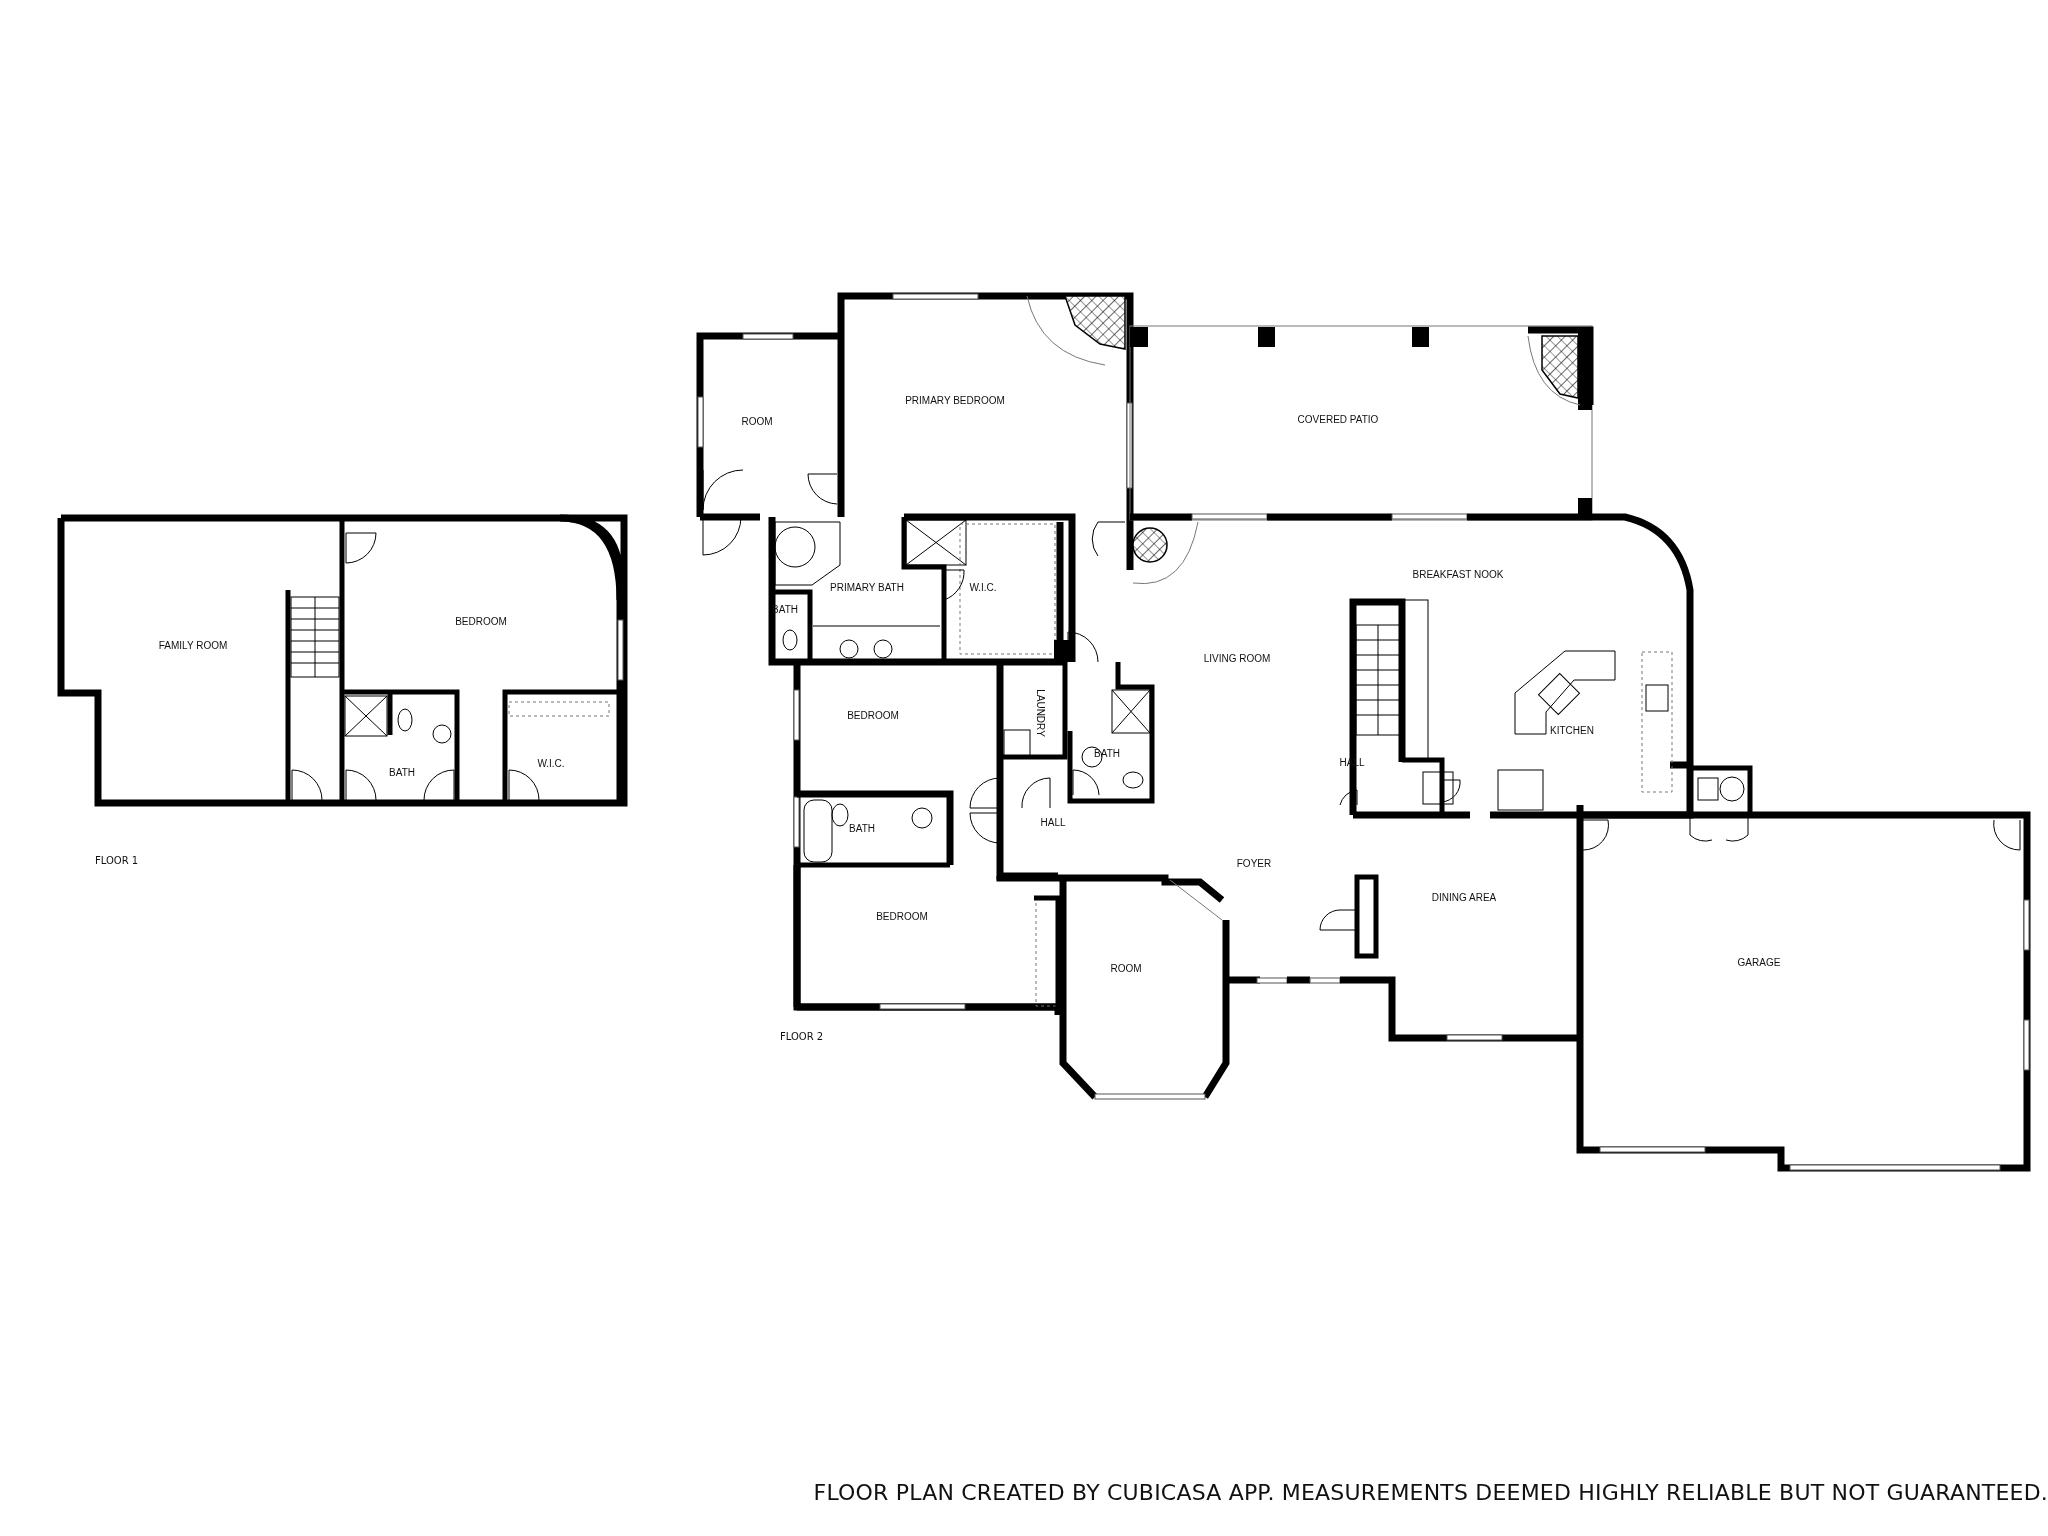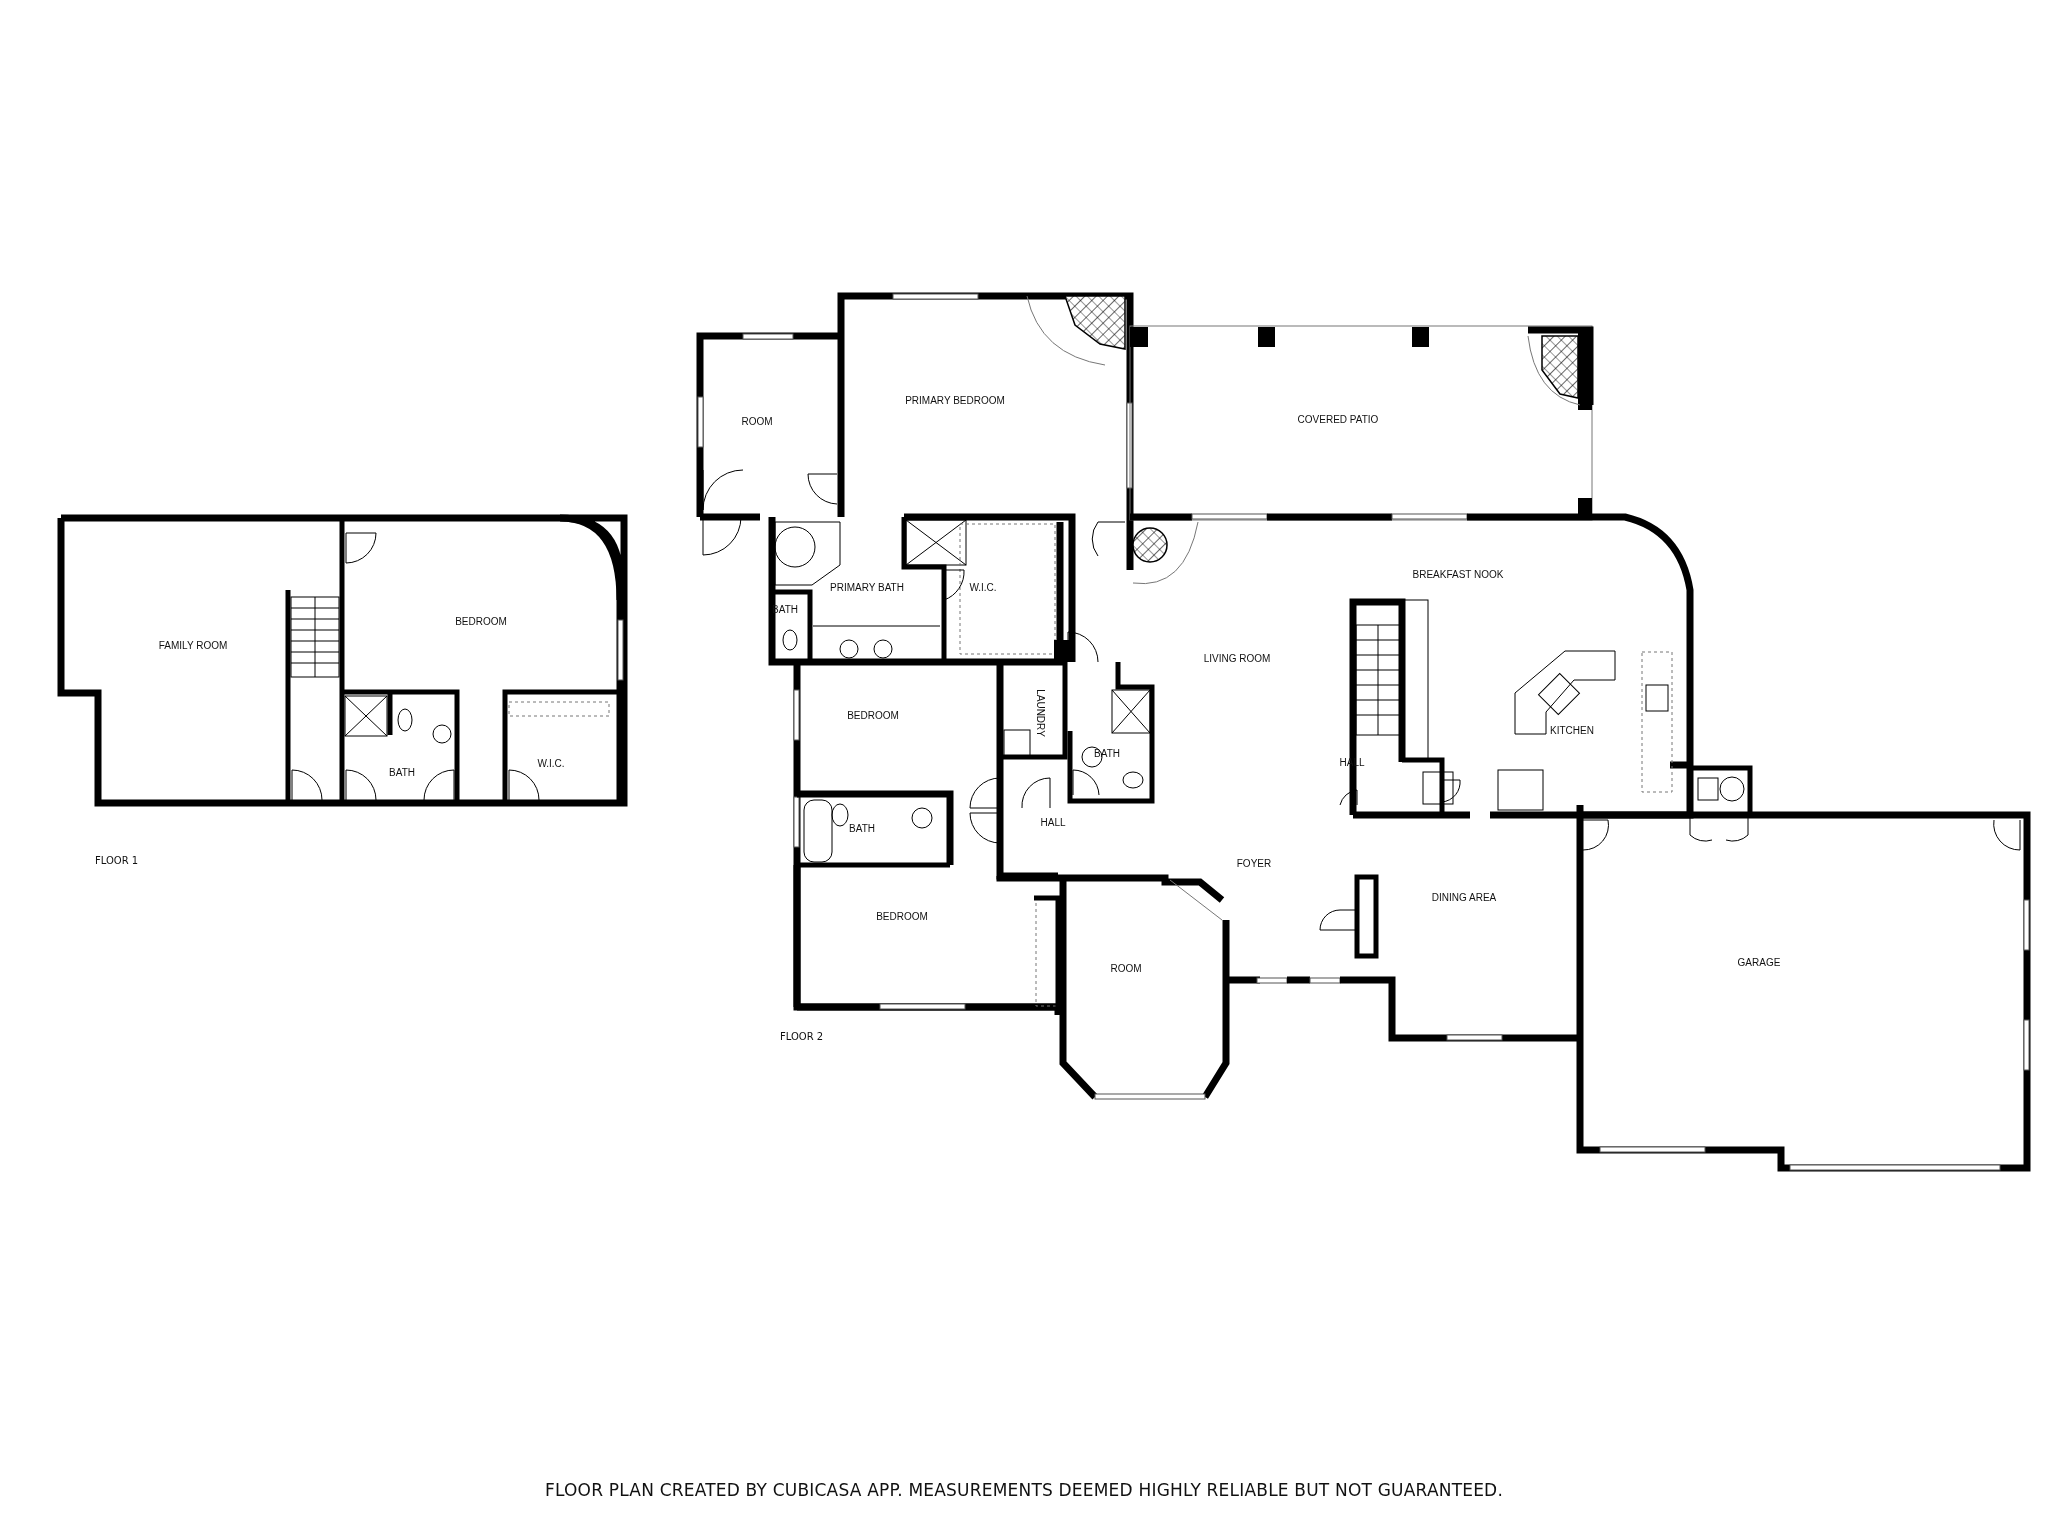--- a/index.html
+++ b/index.html
@@ -9,22 +9,22 @@
   .wall-thin { fill: none; stroke: #000; stroke-width: 5; }
   .fine { fill: none; stroke: #000; stroke-width: 1; }
   .grey { fill: none; stroke: #777; stroke-width: 1; }
   .dash { fill: none; stroke: #777; stroke-width: 1; stroke-dasharray: 3 3; }
   .solid { fill: #000; stroke: none; }
   .win { fill: #fff; stroke: #555; stroke-width: 1; }
   .hatch { fill: url(#hatch); stroke: #000; stroke-width: 1.5; }
   .label { font-family: "Liberation Sans", sans-serif; font-size: 10px; fill: #111; text-anchor: middle; dominant-baseline: middle; }
   .floor-label { font-family: "DejaVu Sans", sans-serif; font-size: 10px; fill: #111; }
   .disclaimer {
-    position: absolute; left: 0; top: 1480px; width: 2048px; text-align: center;
-    font-family: "DejaVu Sans", sans-serif; font-size: 17px; color: #111; letter-spacing: 0.2px;
+    position: absolute; left: 0; top: 1480px; width: 2048px; text-align: right;
+    font-family: "DejaVu Sans", sans-serif; font-size: 22px; color: #111; letter-spacing: 0.2px;
   }
 </style>
 </head>
 <body>
 
 <svg width="2048" height="1536" viewBox="0 0 2048 1536">
   <defs>
     <pattern id="hatch" width="8" height="8" patternUnits="userSpaceOnUse" patternTransform="rotate(45)">
       <rect width="8" height="8" fill="#fff"></rect>
       <line x1="0" y1="0" x2="0" y2="8" stroke="#000" stroke-width="1.2"></line>

